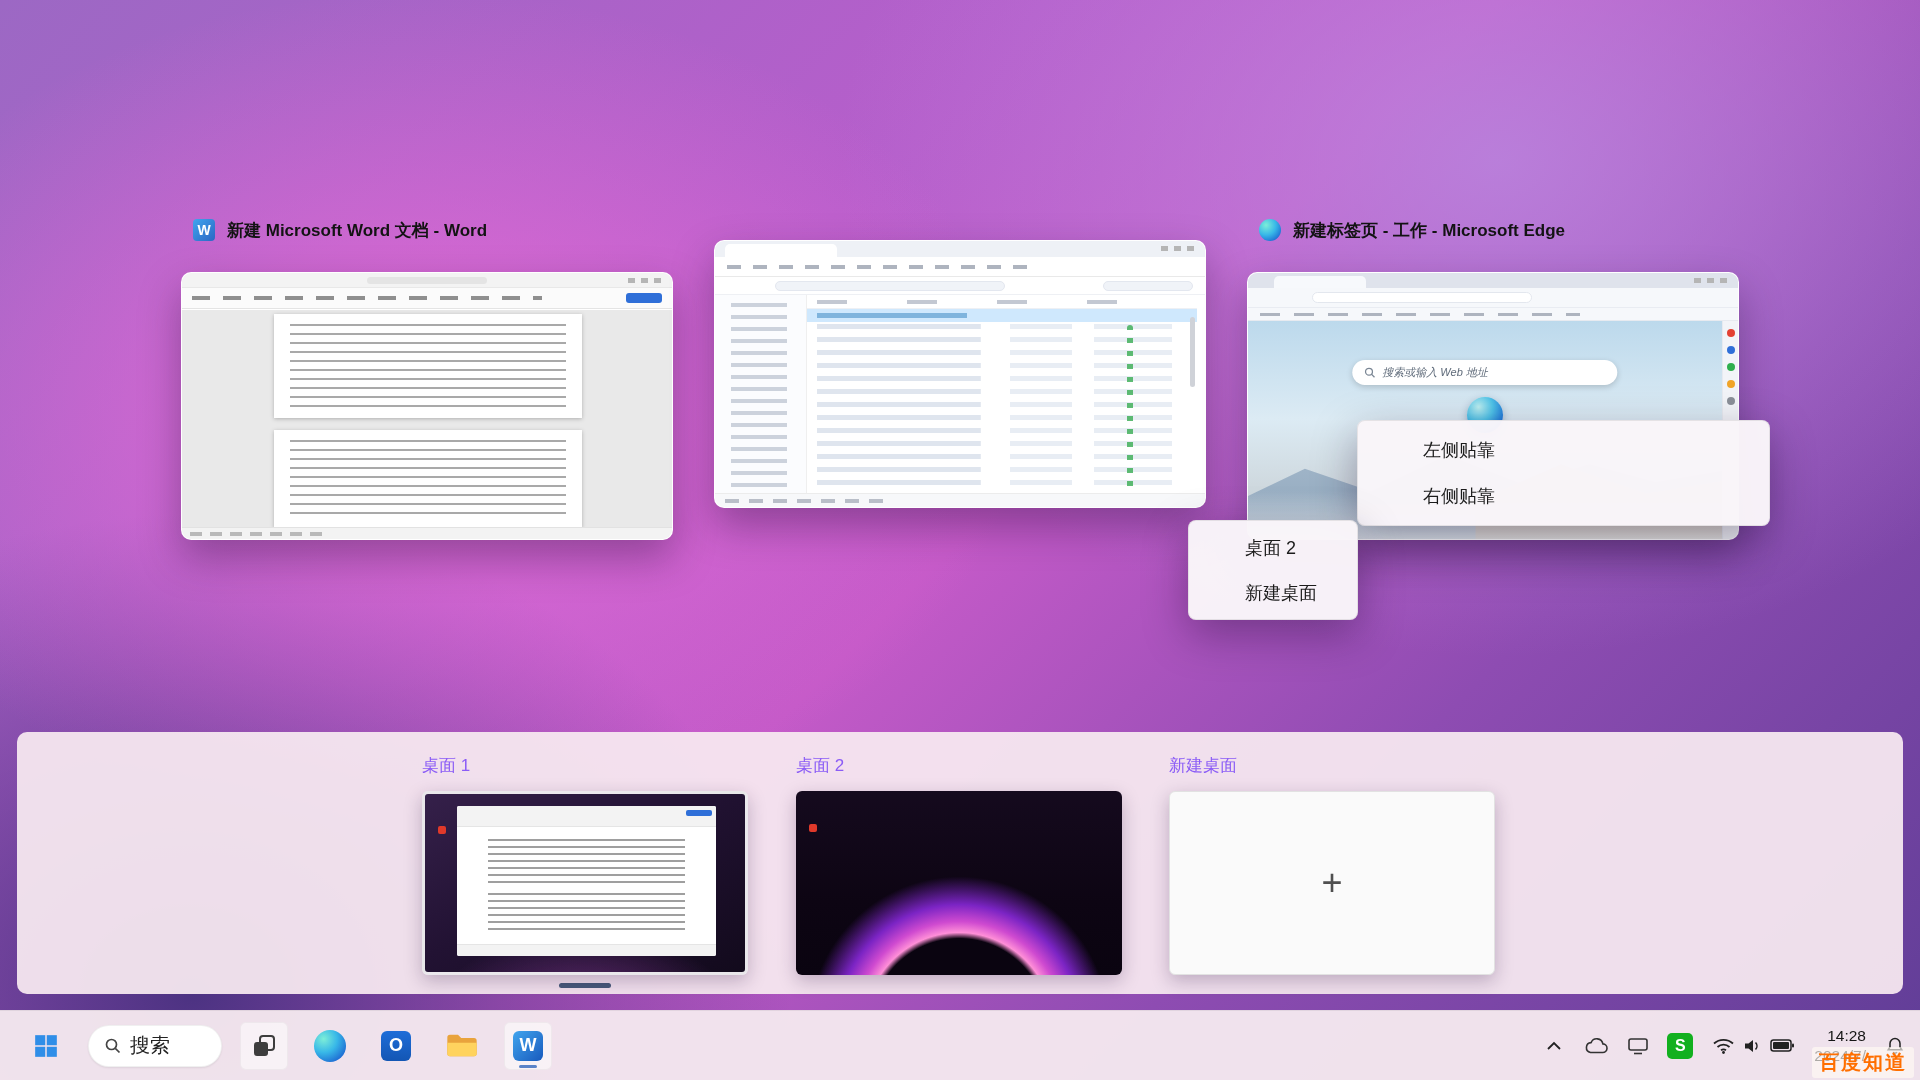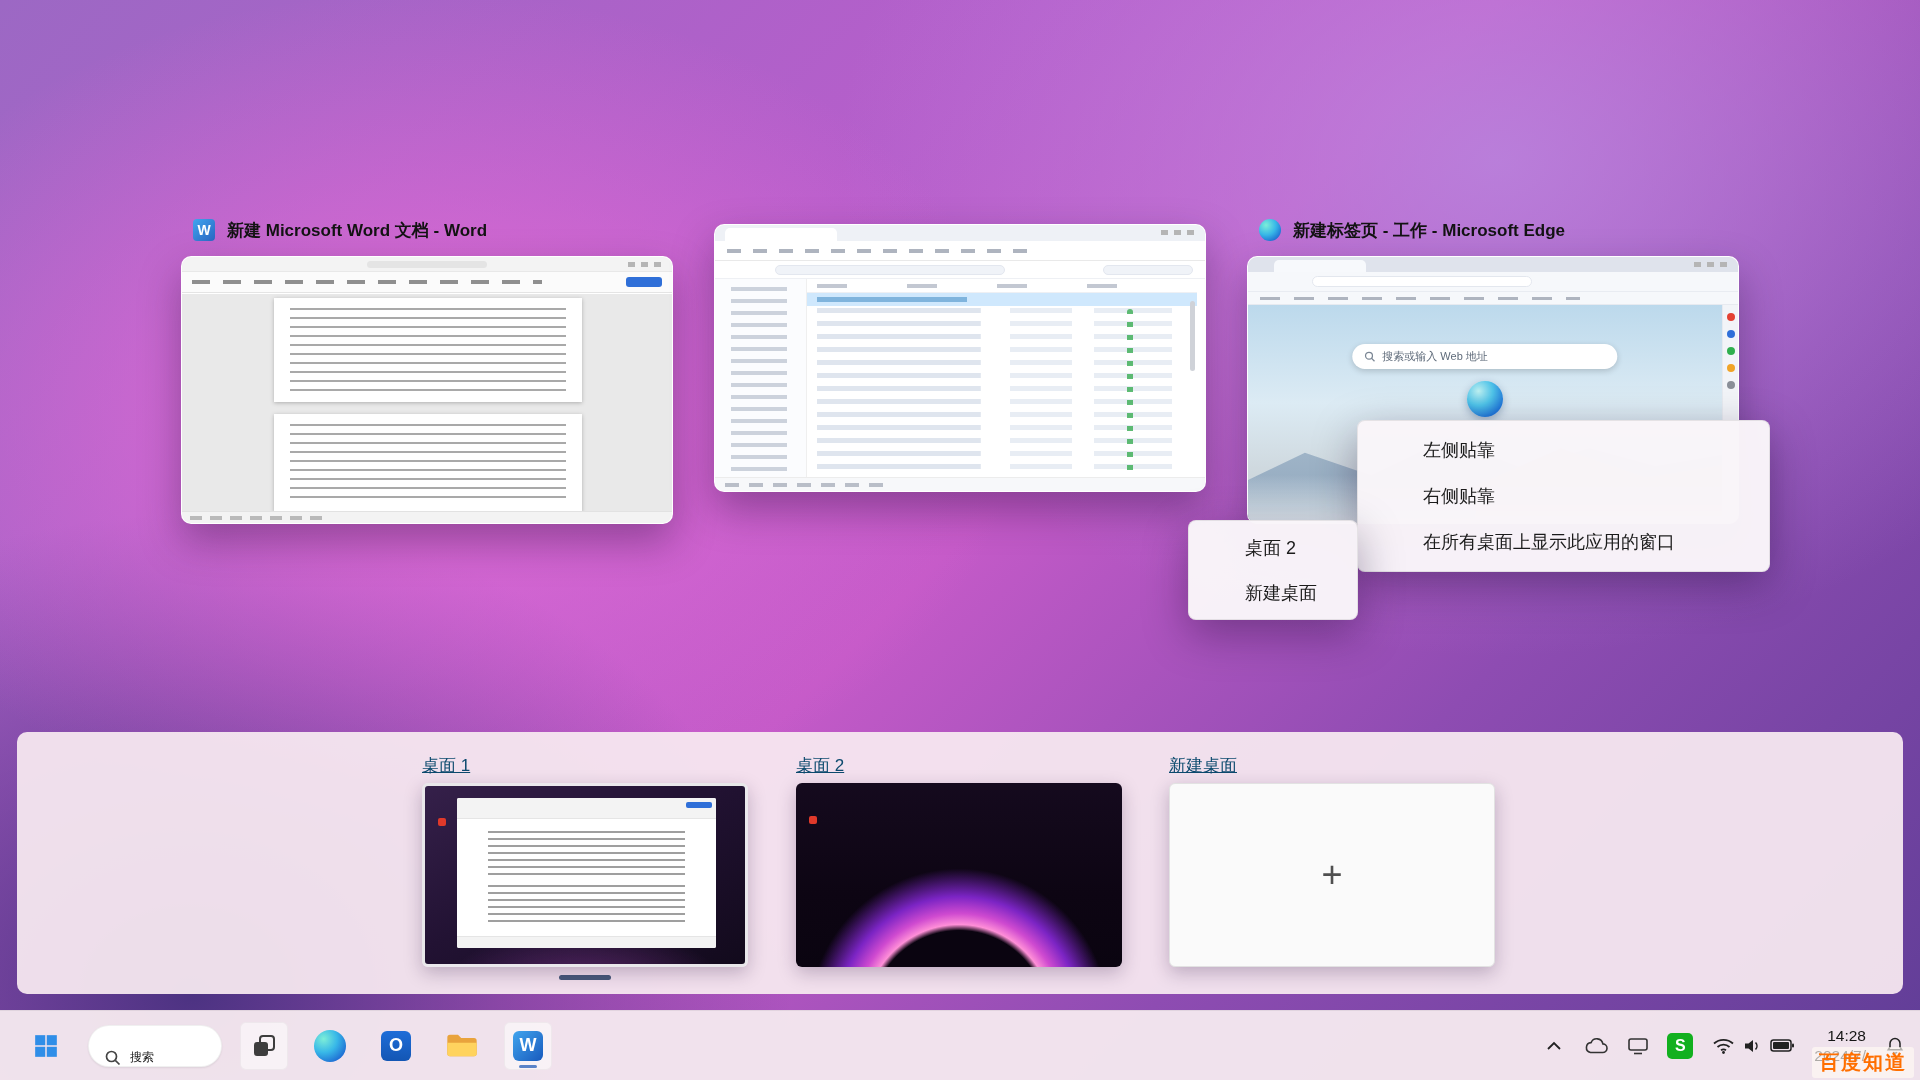--- a/index.html
+++ b/index.html
@@ -15,23 +15,23 @@
       linear-gradient(135deg, #9c68c4 0%, #b65ecb 35%, #c45ac8 50%, #8e4cb2 72%, #5f3d96 100%);
   }
 
   
   .win-card { position:absolute; top:214px; width:492px; z-index:10; }
   .win-header { display:flex; align-items:center; gap:12px; height:32px; padding-left:12px; }
   .win-title { font-size:17px; color:#131313; white-space:nowrap;font-weight:bold; }
   .app-ico { width:22px; height:22px; flex:0 0 22px; display:flex; align-items:center; justify-content:center; }
   .word-ico { background:linear-gradient(135deg,#41a5ee,#2b66c4); border-radius:4px; color:#fff; font-size:14px; font-weight:bold; }
   .edge-ico { border-radius:50%; background:radial-gradient(circle at 32% 28%, #7deed8 0%, #38b8e8 45%, #1f6fd4 80%, #1a5ab8 100%); }
-  .thumb { margin-top:10px; height:268px; border-radius:10px; overflow:hidden; position:relative;
+  .thumb { margin-top:26px; height:268px; border-radius:10px; overflow:hidden; position:relative;
            background:#fff; border:1px solid rgba(255,255,255,0.45);
-           box-shadow:0 18px 40px rgba(30,10,50,0.35); }
+           box-shadow:0 18px 40px rgba(30,10,50,0.35);font-style:italic; }
 
   .winctl { position:absolute; right:8px; top:5px; width:36px; height:5px;
             background:repeating-linear-gradient(90deg,#b5b5b5 0 7px, transparent 7px 13px); }
 
   
   .wt-titlebar { height:15px; background:#f3f3f3; position:relative; border-bottom:1px solid #e8e8e8; }
   .wt-pill { position:absolute; left:50%; top:4px; transform:translateX(-50%); width:120px; height:7px; background:#e4e4e4; border-radius:4px; }
   .wt-ribbon { height:21px; background:#fbfbfb; border-bottom:1px solid #e4e4e4; position:relative; }
   .wt-tabs { position:absolute; left:10px; top:8px; right:130px; height:4px;
              background:repeating-linear-gradient(90deg,#8f8f8f 0 18px, transparent 18px 31px); }
@@ -121,21 +121,21 @@
 
   .sub-menu { position:absolute; left:1188px; top:520px; width:170px; z-index:51;
               background:rgba(249,245,249,0.98); border:1px solid rgba(0,0,0,0.08); border-radius:8px;
               box-shadow:0 14px 44px rgba(20,5,40,0.35); padding:4px 0; }
   .smi { height:45px; display:flex; align-items:center; padding-left:52px; font-size:18px; color:#1b1b1b; margin:0 4px; border-radius:5px; }
 
   
   .desk-strip { position:absolute; left:17px; top:732px; width:1886px; height:262px; z-index:5;
                 background:rgba(246,233,240,0.94); border-radius:10px; }
   .desk { position:absolute; top:22px; width:326px; }
-  .desk-label { font-size:17px; color:#0c4a6e; margin-bottom:6px;text-decoration:underline; }
+  .desk-label { font-size:17px; color:#8b5cf6; margin-bottom:14px; }
   .desk-thumb { width:326px; height:184px; border-radius:6px; position:relative; overflow:hidden;
                 box-shadow:0 6px 18px rgba(40,15,60,0.25); }
   .desk-thumb-1 { border:3px solid rgba(255,255,255,0.9);
                   background:
                     radial-gradient(70% 60% at 50% 118%, rgba(190,80,210,0.45), rgba(0,0,0,0) 65%),
                     linear-gradient(150deg, #35204a 0%, #221233 45%, #120a1c 100%); }
   .desk-thumb-2 { background:
                     radial-gradient(circle 150px at 50% 128%, #0a0410 0 88px, #ff8fd8 94px, #cf4ad0 105px, #7b24c4 122px, rgba(26,10,34,0) 150px),
                     radial-gradient(ellipse 60% 45% at 50% 112%, rgba(160,60,200,0.55), rgba(0,0,0,0) 70%),
                     linear-gradient(180deg, #150a1e 0%, #0d0513 60%, #0a0410 100%); }
@@ -154,22 +154,22 @@
 
   
   .taskbar { position:absolute; left:0; bottom:0; width:1920px; height:70px; z-index:60;
              background:rgba(244,231,238,0.97); border-top:1px solid rgba(0,0,0,0.06);
              display:flex; align-items:center; }
   .tb-left { display:flex; align-items:center; gap:18px; padding-left:22px; }
   .tb-btn { width:48px; height:48px; border:none; background:transparent; border-radius:6px;
             display:flex; align-items:center; justify-content:center; position:relative; cursor:pointer; }
   .tb-btn.active { background:rgba(255,255,255,0.55); box-shadow:inset 0 0 0 1px rgba(0,0,0,0.04); }
   .search-pill { height:42px; min-width:134px; background:#fff; border:1px solid rgba(0,0,0,0.06);
-                 border-radius:21px; display:flex; align-items:flex-end; gap:9px; padding:0 16px;
-                 font-size:12px; color:#222; box-shadow:0 1px 2px rgba(0,0,0,0.08); cursor:pointer; }
+                 border-radius:21px; display:flex; align-items:center; gap:9px; padding:0 16px;
+                 font-size:20px; color:#222; box-shadow:0 1px 2px rgba(0,0,0,0.08); cursor:pointer; }
   .edge-ball { width:32px; height:32px; border-radius:50%;
                background:radial-gradient(circle at 30% 28%, #7deed8 0%, #38b8e8 42%, #1f6fd4 78%, #1a5ab8 100%); }
   .outlook-sq { width:30px; height:30px; border-radius:6px; background:linear-gradient(#1e6dd8,#1356b4);
                 color:#fff; font-weight:bold; font-size:18px; display:flex; align-items:center; justify-content:center; }
   .word-sq { width:30px; height:30px; border-radius:6px; background:linear-gradient(135deg,#41a5ee,#185abd);
              color:#fff; font-weight:bold; font-size:18px; display:flex; align-items:center; justify-content:center; }
   .run-line { position:absolute; bottom:2px; left:50%; transform:translateX(-50%); width:18px; height:3px;
               border-radius:2px; background:#5a83c8; }
   .tb-right { margin-left:auto; display:flex; align-items:center; gap:8px; padding-right:8px; }
   .tray-btn { border:none; background:transparent; width:34px; height:44px; border-radius:5px;
@@ -302,23 +302,20 @@
     </div>
   </div>
 
   <div class="ctx-menu">
     <div class="mi">
       <span class="mi-label">左侧贴靠</span>
     </div>
     <div class="mi">
       <span class="mi-label">右侧贴靠</span>
     </div>
-    <div class="mi">
-      <span class="mi-label">在所有桌面上显示此应用的窗口</span>
-    </div>
   </div>
 
   <div class="desk-strip">
 
     <div class="desk" style="left:405px">
       <div class="desk-label">桌面 1</div>
       <div class="desk-thumb desk-thumb-1">
         <div class="d1-window">
           <div class="d1-bar">
             <div class="d1-share"></div>

